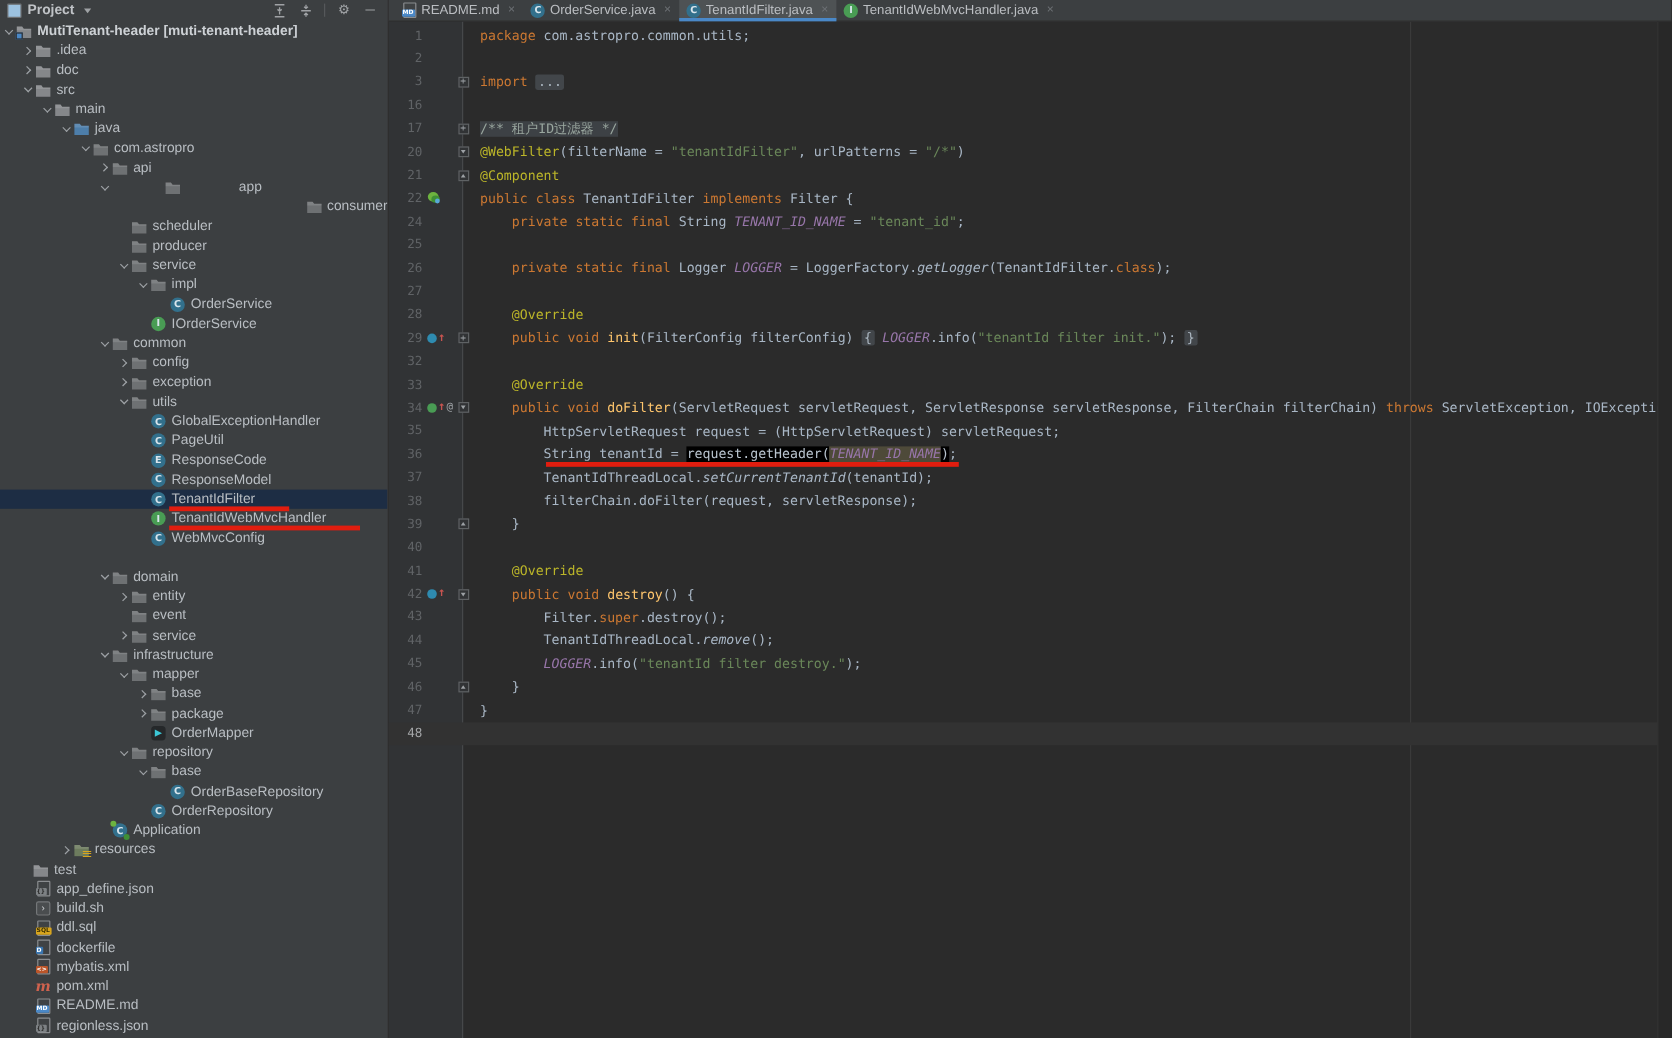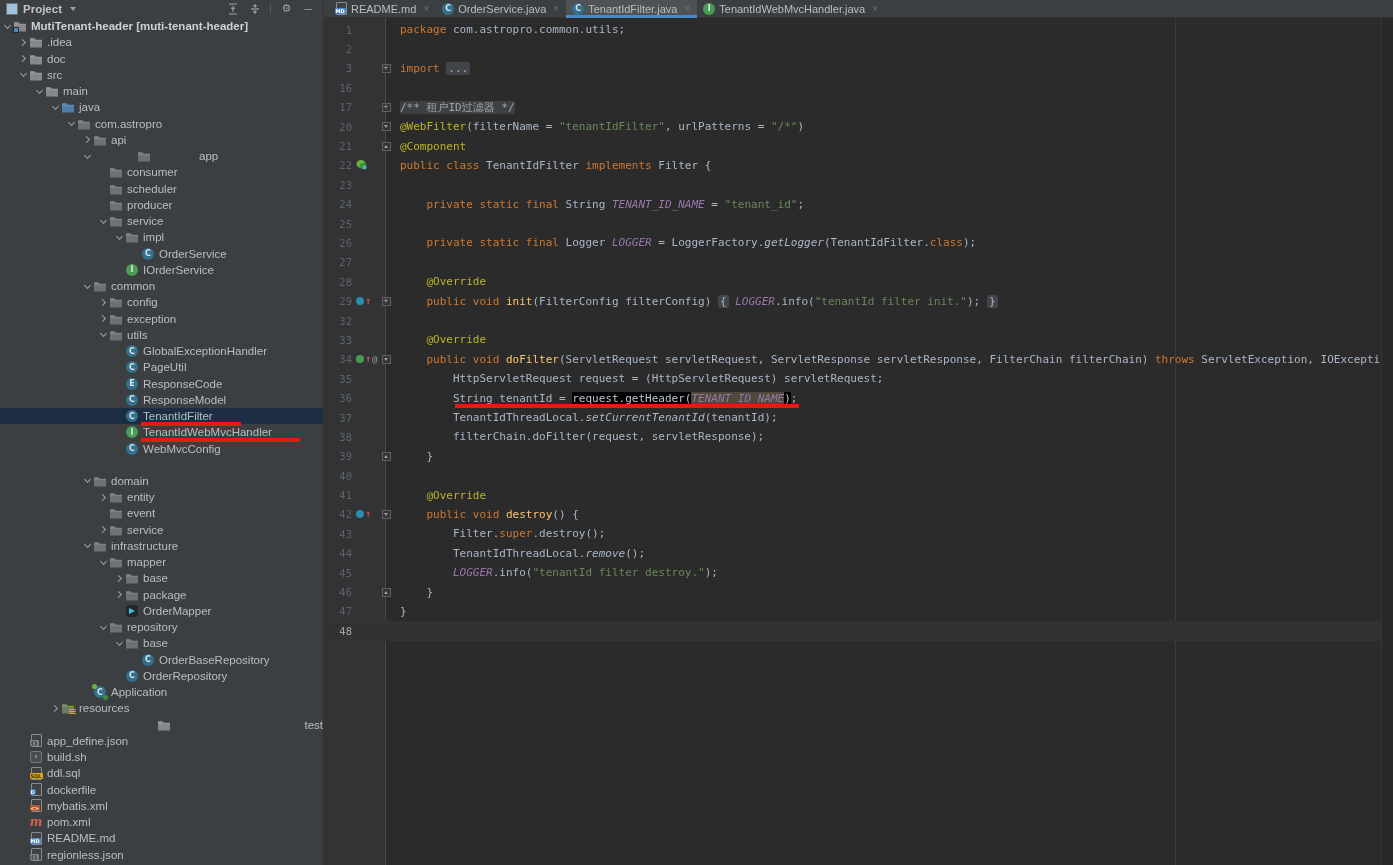--- a/index.html
+++ b/index.html
@@ -236,21 +236,21 @@
             <span class="chev open"></span>
           </span>
           <span class="tr-icon">
             <svg class="fold-svg" viewBox="0 0 16 14">
               <path d="M1 2.5h5.2l1.6 2H15v9H1z" fill="#6e7173"></path>
               <path d="M1 2.5h5.2l1.6 2H15v1.6H1z" fill="#ffffff" fill-opacity="0.12"></path>
             </svg>
           </span>
           <span class="tr-label">app</span>
         </div>
-        <div class="tree-row" style="padding-left: 98px;">
+        <div class="tree-row" style="padding-left: 98px; justify-content: flex-end;">
           <span class="tr-chev"></span>
           <span class="tr-icon">
             <svg class="fold-svg" viewBox="0 0 16 14">
               <path d="M1 2.5h5.2l1.6 2H15v9H1z" fill="#6e7173"></path>
               <path d="M1 2.5h5.2l1.6 2H15v1.6H1z" fill="#ffffff" fill-opacity="0.12"></path>
             </svg>
           </span>
           <span class="tr-label">consumer</span>
         </div>
         <div class="tree-row" style="padding-left: 98px;">
@@ -562,21 +562,21 @@
           </span>
           <span class="tr-icon">
             <svg class="fold-svg" viewBox="0 0 16 14">
               <path d="M1 2.5h5.2l1.6 2H15v9H1z" fill="#6d7c5e"></path>
               <path d="M1 2.5h5.2l1.6 2H15v1.6H1z" fill="#ffffff" fill-opacity="0.12"></path>
             </svg>
             <span style="position:absolute;right:0;bottom:1px;width:7px;height:6px;background:repeating-linear-gradient(#d8a51d 0 1px,transparent 1px 2px);"></span>
           </span>
           <span class="tr-label">resources</span>
         </div>
-        <div class="tree-row" style="padding-left: 16px; justify-content: space-between;">
+        <div class="tree-row" style="padding-left: 16px;">
           <span class="tr-chev"></span>
           <span class="tr-icon">
             <svg class="fold-svg" viewBox="0 0 16 14">
               <path d="M1 2.5h5.2l1.6 2H15v9H1z" fill="#85878a"></path>
               <path d="M1 2.5h5.2l1.6 2H15v1.6H1z" fill="#ffffff" fill-opacity="0.12"></path>
             </svg>
           </span>
           <span class="tr-label">test</span>
         </div>
         <div class="tree-row" style="padding-left: 18px;">
@@ -699,21 +699,20 @@
           <div class="code-line"><span class="lnum">3</span><span class="gicons"></span><span class="gfold"><span class="fm">+</span></span><span class="code-text"><span class="t-kw">import </span><span class="t-fold">...</span></span></div>
           <div class="code-line"><span class="lnum">16</span><span class="gicons"></span><span class="gfold"></span><span class="code-text"></span></div>
           <div class="code-line"><span class="lnum">17</span><span class="gicons"></span><span class="gfold"><span class="fm">+</span></span><span class="code-text"><span class="t-cmt">/** 租户ID过滤器 */</span></span></div>
           <div class="code-line"><span class="lnum">20</span><span class="gicons"></span><span class="gfold"><span class="fm"><span class="tri-d"></span></span></span><span class="code-text"><span class="t-ann">@WebFilter</span><span class="t-def">(filterName = </span><span class="t-str">"tenantIdFilter"</span><span class="t-def">, urlPatterns = </span><span class="t-str">"/*"</span><span class="t-def">)</span></span></div>
           <div class="code-line"><span class="lnum">21</span><span class="gicons"></span><span class="gfold"><span class="fm"><span class="tri-u"></span></span></span><span class="code-text"><span class="t-ann">@Component</span></span></div>
           <div class="code-line"><span class="lnum">22</span><span class="gicons"><svg width="12" height="12" viewBox="0 0 12 12">
                 <ellipse cx="5" cy="5" rx="4.5" ry="4" fill="#6db33f"></ellipse>
                 <ellipse cx="7" cy="7" rx="3.5" ry="3" fill="#3f8f35"></ellipse>
                 <circle cx="8.5" cy="8.5" r="2" fill="#59a9d8"></circle>
               </svg></span><span class="gfold"></span><span class="code-text"><span class="t-kw">public class </span><span class="t-def">TenantIdFilter </span><span class="t-kw">implements </span><span class="t-def">Filter {</span></span></div>
-          <div class="code-line"><span class="lnum">23</span><span class="gicons"></span><span class="gfold"></span><span class="code-text"></span></div>
           <div class="code-line"><span class="lnum">24</span><span class="gicons"></span><span class="gfold"></span><span class="code-text"><span class="t-def">    </span><span class="t-kw">private static final </span><span class="t-def">String </span><span class="t-const">TENANT_ID_NAME</span><span class="t-def"> = </span><span class="t-str">"tenant_id"</span><span class="t-def">;</span></span></div>
           <div class="code-line"><span class="lnum">25</span><span class="gicons"></span><span class="gfold"></span><span class="code-text"></span></div>
           <div class="code-line"><span class="lnum">26</span><span class="gicons"></span><span class="gfold"></span><span class="code-text"><span class="t-def">    </span><span class="t-kw">private static final </span><span class="t-def">Logger </span><span class="t-const">LOGGER</span><span class="t-def"> = LoggerFactory.</span><span class="t-smeth">getLogger</span><span class="t-def">(TenantIdFilter.</span><span class="t-kw">class</span><span class="t-def">);</span></span></div>
           <div class="code-line"><span class="lnum">27</span><span class="gicons"></span><span class="gfold"></span><span class="code-text"></span></div>
           <div class="code-line"><span class="lnum">28</span><span class="gicons"></span><span class="gfold"></span><span class="code-text"><span class="t-def">    </span><span class="t-ann">@Override</span></span></div>
           <div class="code-line"><span class="lnum">29</span><span class="gicons"><span class="ov-circle ov-teal"></span><span class="ov-arrow">↑</span></span><span class="gfold"><span class="fm">+</span></span><span class="code-text"><span class="t-def">    </span><span class="t-kw">public void </span><span class="t-mdecl">init</span><span class="t-def">(FilterConfig filterConfig) </span><span class="t-fold">{</span><span class="t-def"> </span><span class="t-const">LOGGER</span><span class="t-def">.info(</span><span class="t-str">"tenantId filter init."</span><span class="t-def">); </span><span class="t-fold">}</span></span></div>
           <div class="code-line"><span class="lnum">32</span><span class="gicons"></span><span class="gfold"></span><span class="code-text"></span></div>
           <div class="code-line"><span class="lnum">33</span><span class="gicons"></span><span class="gfold"></span><span class="code-text"><span class="t-def">    </span><span class="t-ann">@Override</span></span></div>
           <div class="code-line"><span class="lnum">34</span><span class="gicons"><span class="ov-circle ov-green"></span><span class="ov-arrow">↑</span><span class="g-at">@</span></span><span class="gfold"><span class="fm"><span class="tri-d"></span></span></span><span class="code-text"><span class="t-def">    </span><span class="t-kw">public void </span><span class="t-mdecl">doFilter</span><span class="t-def">(ServletRequest servletRequest, ServletResponse servletResponse, FilterChain filterChain) </span><span class="t-kw">throws </span><span class="t-def">ServletException, IOException {</span></span></div>
           <div class="code-line"><span class="lnum">35</span><span class="gicons"></span><span class="gfold"></span><span class="code-text"><span class="t-def">        HttpServletRequest request = (HttpServletRequest) servletRequest;</span></span></div>

